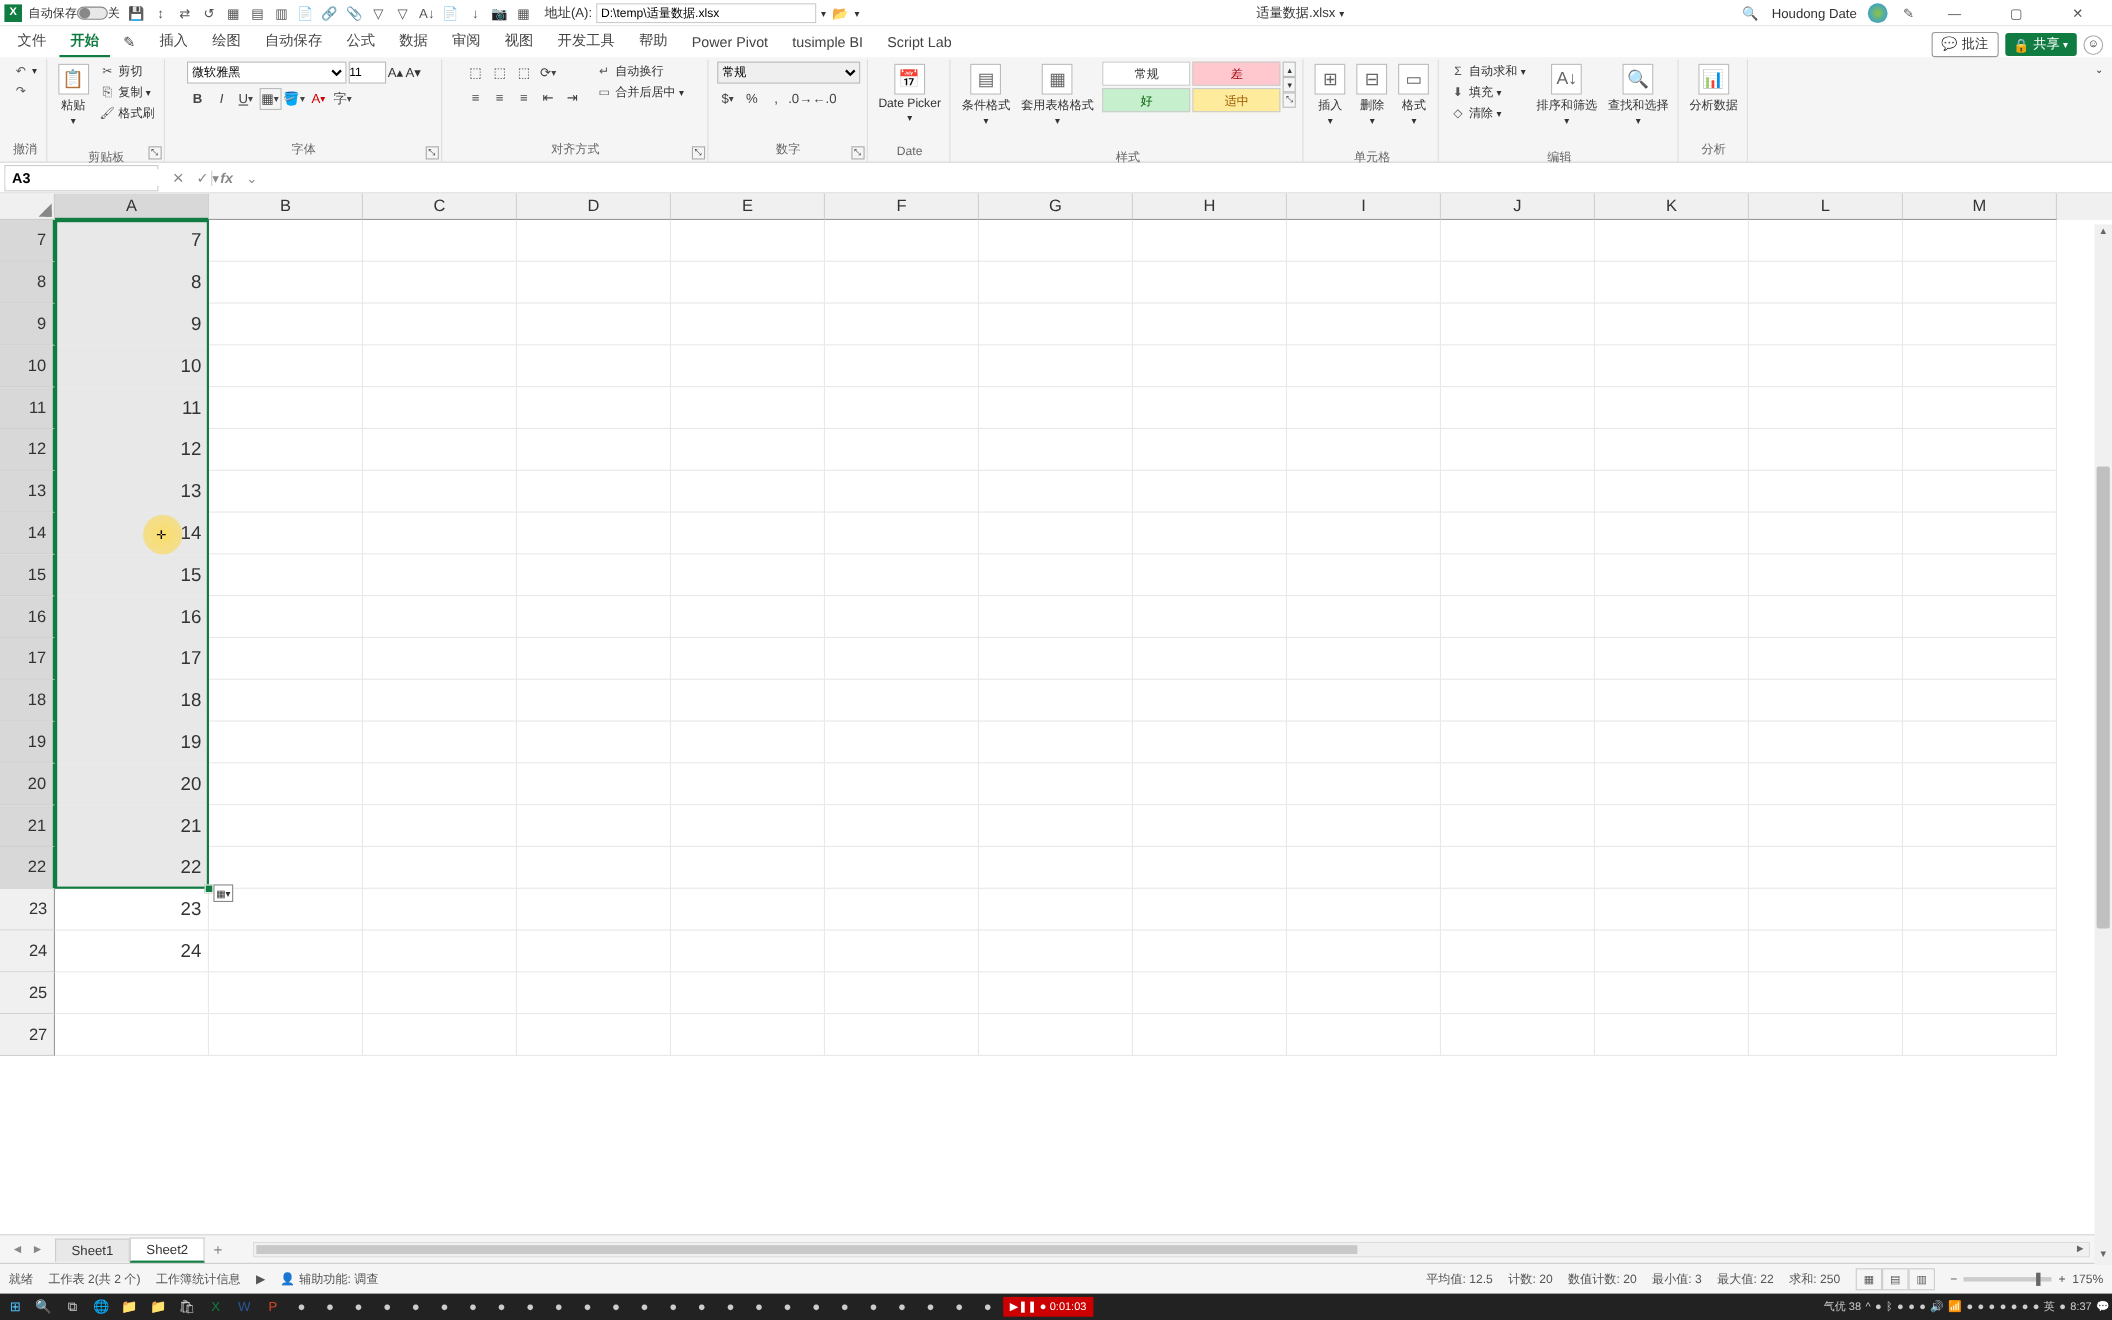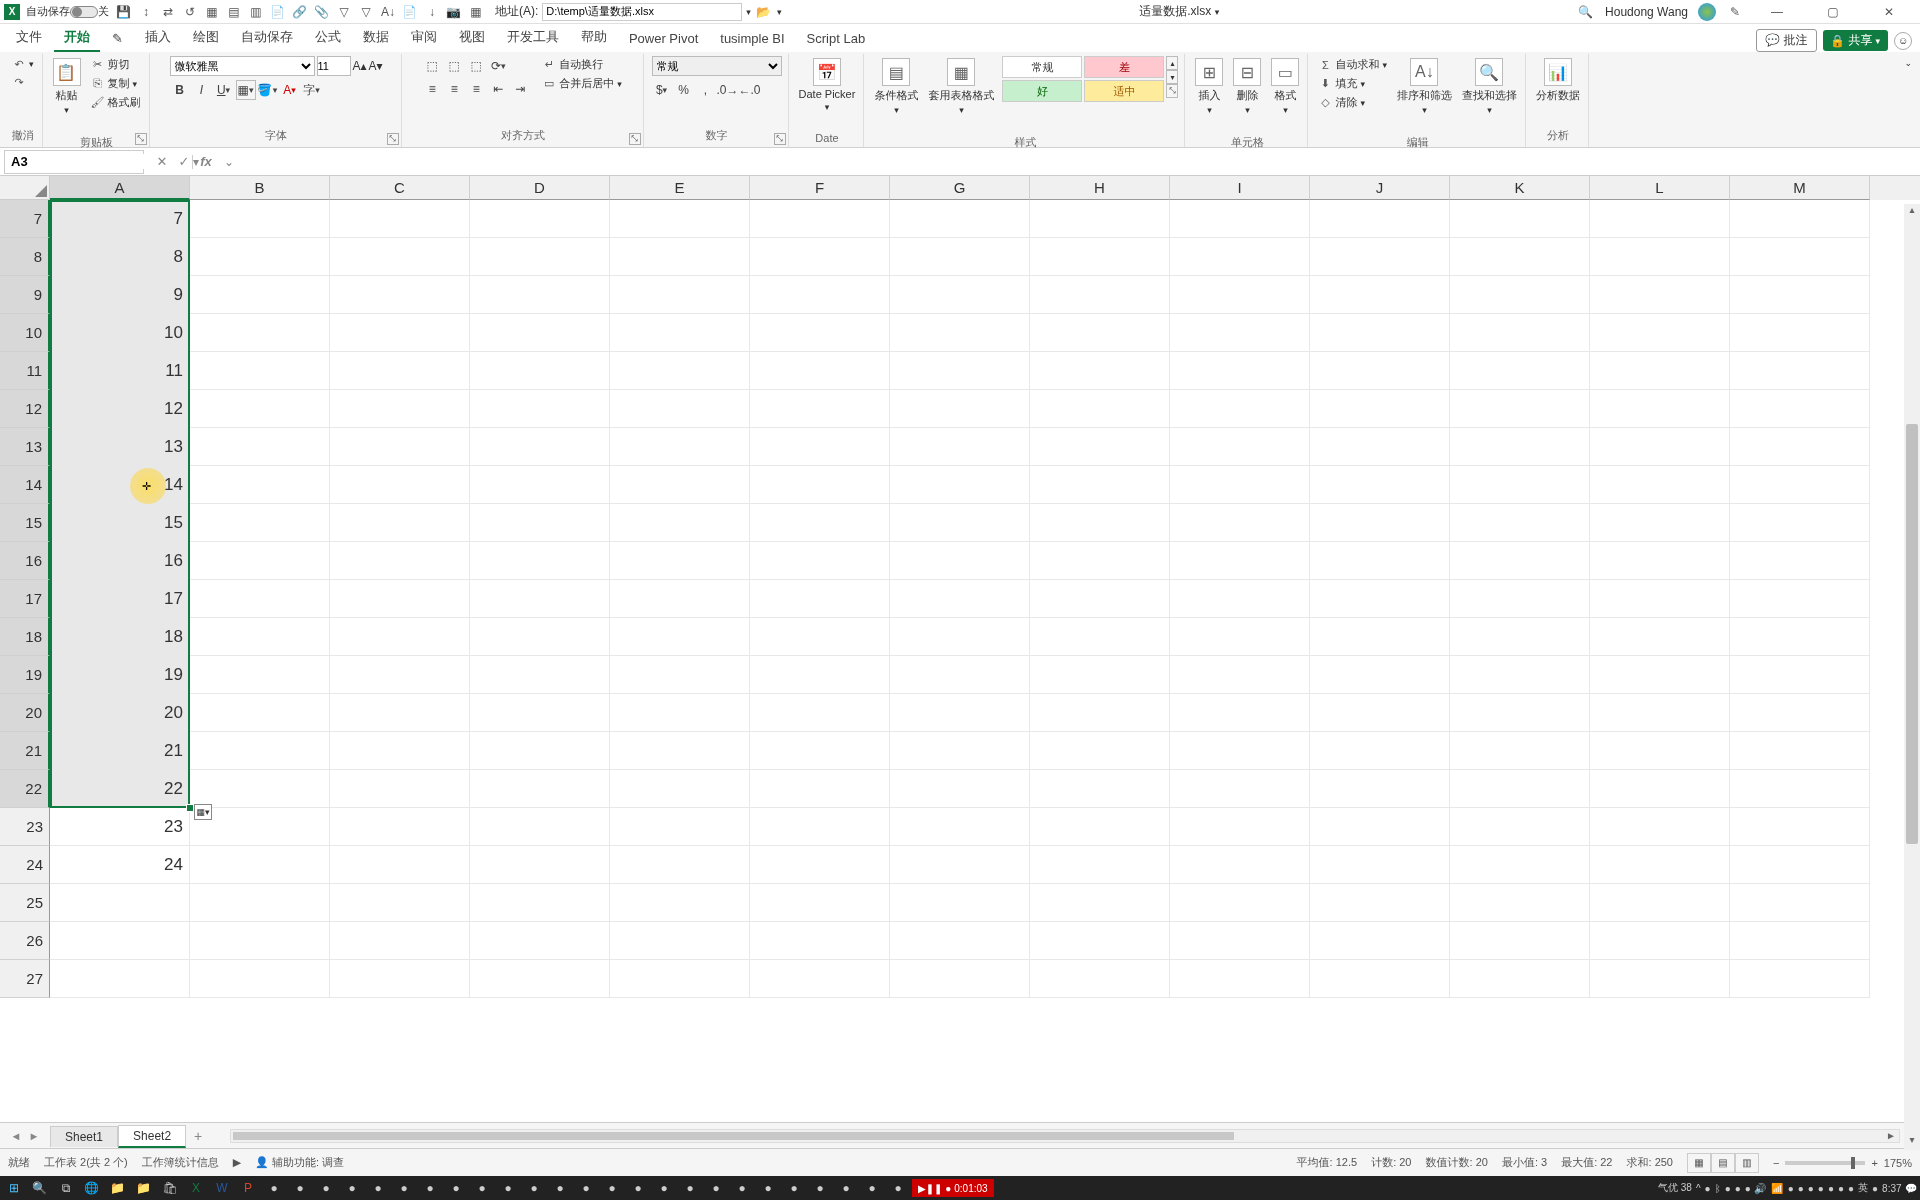--- a/index.html
+++ b/index.html
@@ -144,21 +144,21 @@
   <div class="addr">
     <span>地址(A):</span>
     <input value="D:\temp\适量数据.xlsx" style="">
     <span class="chevron">▾</span>
     <div class="ico">📂</div>
     <span class="chevron">▾</span>
   </div>
   <div class="tb-center"><span>适量数据.xlsx</span> <span class="chevron">▾</span></div>
   <div class="tb-right">
     <div class="ico">🔍</div>
-    <span>Houdong Wang</span>
+    <span>Houdong Date</span>
     <div class="avatar"></div>
     <div class="ico">✎</div>
     <div class="winbtn">—</div>
     <div class="winbtn">▢</div>
     <div class="winbtn">✕</div>
   </div>
 </div>
 
 <div class="tabs">
   <div class="tab">文件</div>
@@ -732,36 +732,20 @@
         <div class="cell" style="width: 140px;"></div>
         <div class="cell" style="width: 140px;"></div>
         <div class="cell" style="width: 140px;"></div>
         <div class="cell" style="width: 140px;"></div>
         <div class="cell" style="width: 140px;"></div>
         <div class="cell" style="width: 140px;"></div>
         <div class="cell" style="width: 140px;"></div>
         <div class="cell" style="width: 140px;"></div>
       </div>
       <div class="row">
-        <div class="rh">26</div>
-        <div class="cell" style="width: 140px;"></div>
-        <div class="cell" style="width: 140px;"></div>
-        <div class="cell" style="width: 140px;"></div>
-        <div class="cell" style="width: 140px;"></div>
-        <div class="cell" style="width: 140px;"></div>
-        <div class="cell" style="width: 140px;"></div>
-        <div class="cell" style="width: 140px;"></div>
-        <div class="cell" style="width: 140px;"></div>
-        <div class="cell" style="width: 140px;"></div>
-        <div class="cell" style="width: 140px;"></div>
-        <div class="cell" style="width: 140px;"></div>
-        <div class="cell" style="width: 140px;"></div>
-        <div class="cell" style="width: 140px;"></div>
-      </div>
-      <div class="row">
         <div class="rh">27</div>
         <div class="cell" style="width: 140px;"></div>
         <div class="cell" style="width: 140px;"></div>
         <div class="cell" style="width: 140px;"></div>
         <div class="cell" style="width: 140px;"></div>
         <div class="cell" style="width: 140px;"></div>
         <div class="cell" style="width: 140px;"></div>
         <div class="cell" style="width: 140px;"></div>
         <div class="cell" style="width: 140px;"></div>
         <div class="cell" style="width: 140px;"></div>

